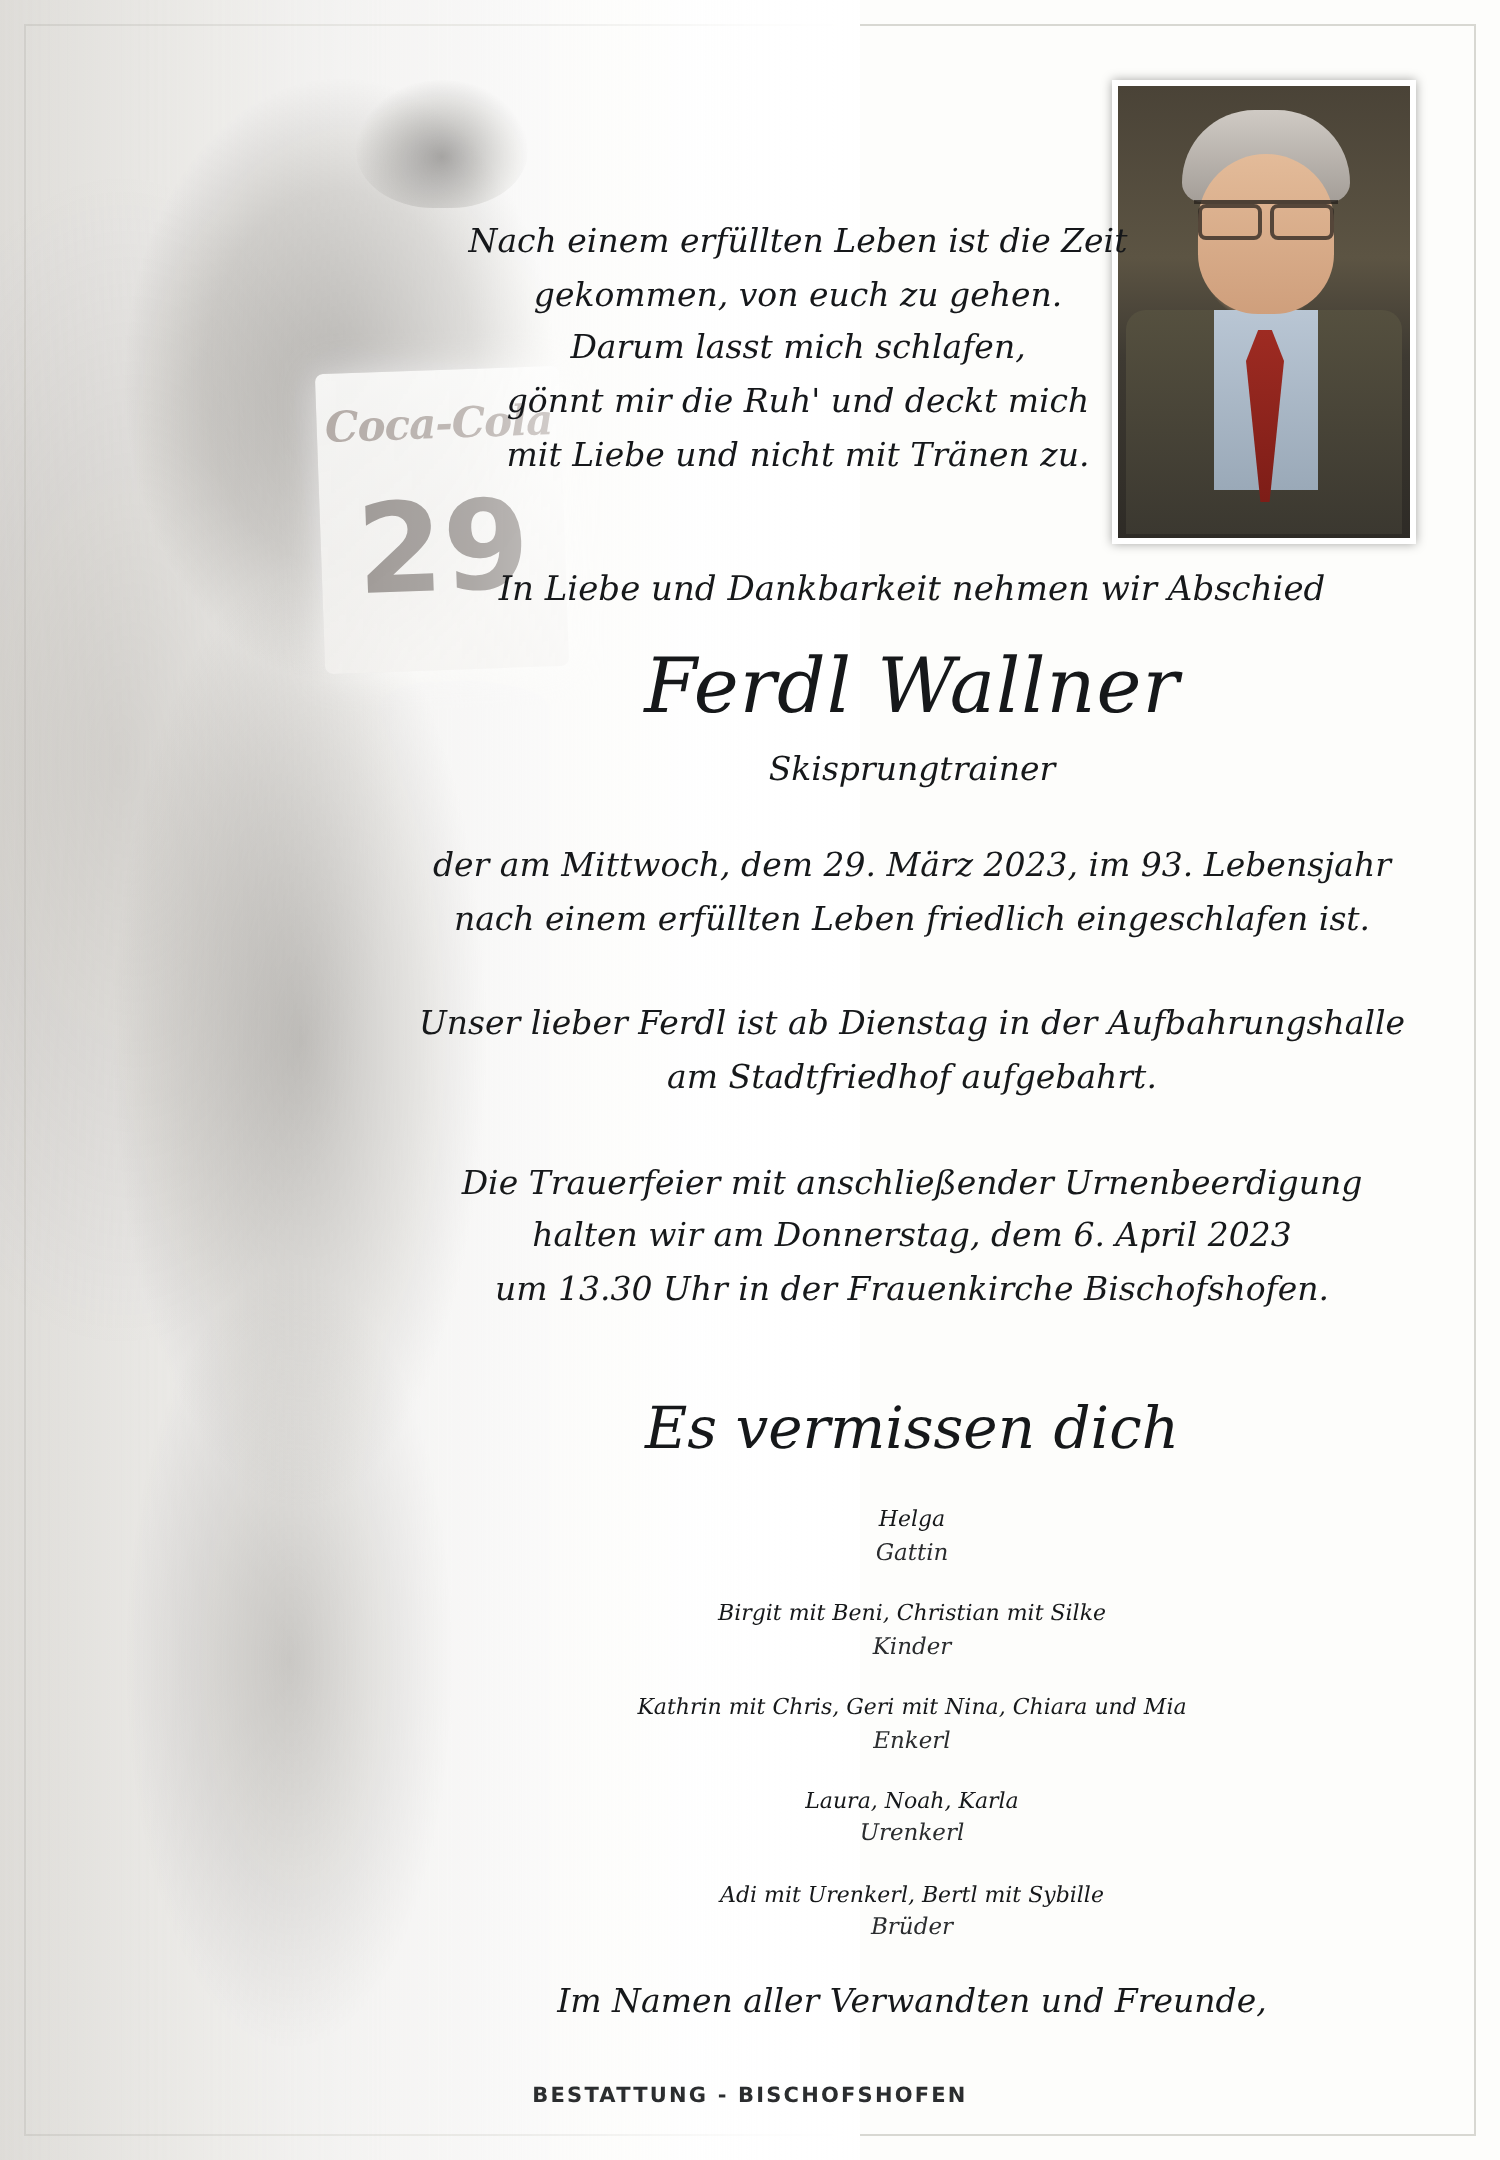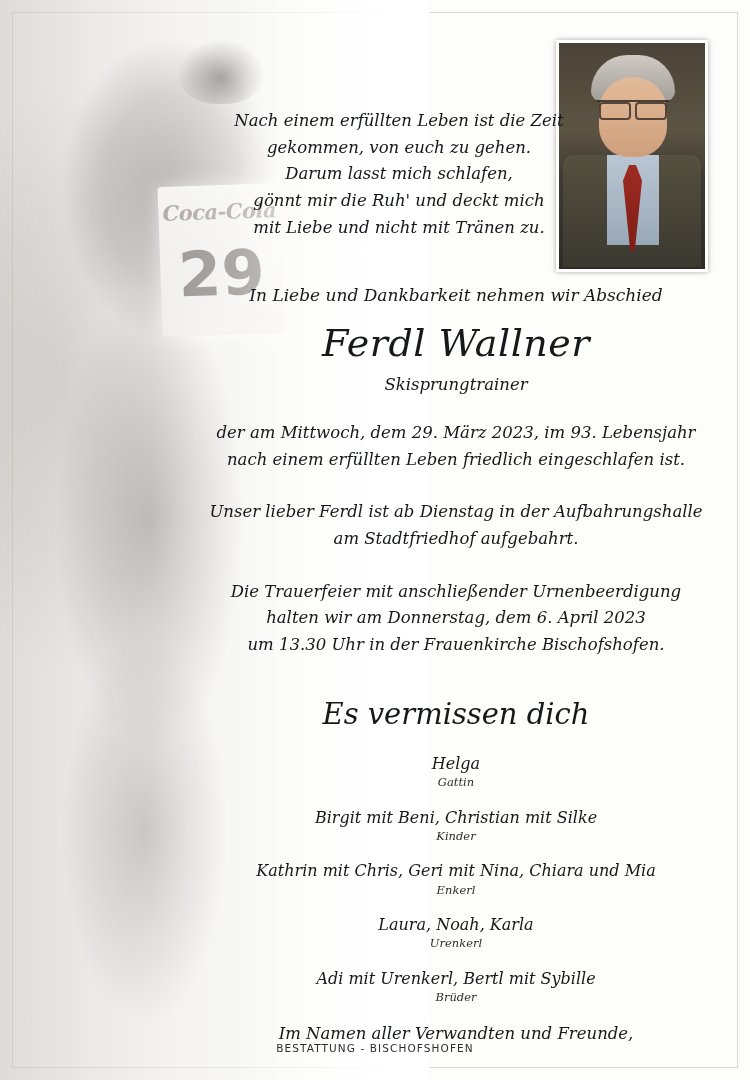--- a/index.html
+++ b/index.html
@@ -213,21 +213,21 @@
     font-family: "DejaVu Serif", serif;
     padding-right: 18px;
   }
 
   .mourners {
     margin-top: 22px;
     padding-right: 18px;
   }
   .m-group { margin-bottom: 16px; }
   .m-names {
-    font-size: 16px;
+    font-size: 11px;
     font-style: italic;
     line-height: 1.35;
   }
   .m-rel {
     font-size: 11.5px;
     font-style: italic;
     line-height: 1.4;
     color: #2a2c2e;
   }
 
@@ -242,20 +242,21 @@
   .footer {
     position: absolute;
     left: 0;
     right: 0;
     bottom: 26px;
     text-align: center;
     font-family: "DejaVu Sans", sans-serif;
     font-size: 10.5px;
     letter-spacing: 1.1px;
     color: #2b2d2f;
+    font-weight: bold;
   }
   .footer-rule {
     position: absolute;
     left: 120px;
     right: 120px;
     bottom: 48px;
     height: 1px;
     background: rgba(0,0,0,0.0);
   }
 </style>

